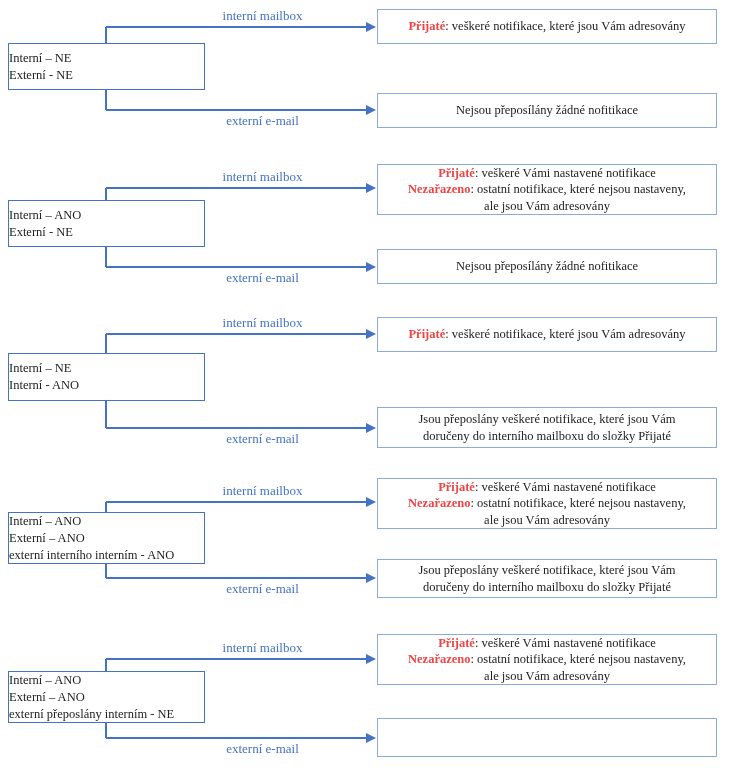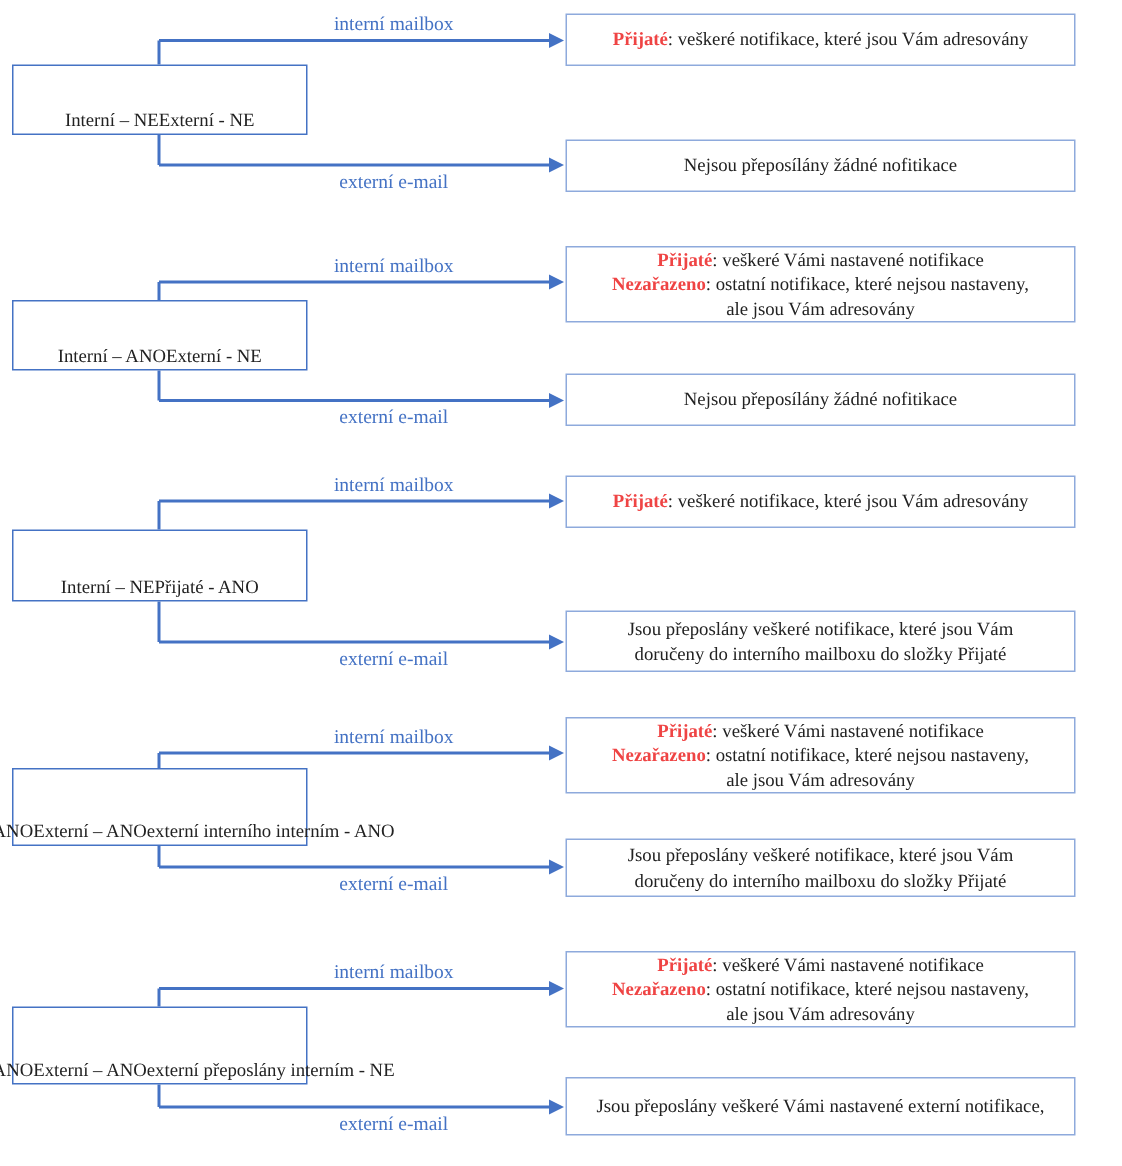--- a/index.html
+++ b/index.html
@@ -4,21 +4,21 @@
 <style>
   html,body{margin:0;padding:0;background:#ffffff;}
   .canvas{
     position:relative;width:748px;height:777px;background:#ffffff;overflow:hidden;
     font-family:Liberation Serif, serif;color:#222222;
   }
   
   .lbox{
     position:absolute;left:8px;width:197px;box-sizing:border-box;
     background:#ffffff;border:1px solid #4472C4;z-index:2;
-    display:flex;flex-direction:row;justify-content:center;align-items:flex-end;
+    display:flex;flex-direction:column;justify-content:center;align-items:flex-start;
     font-size:12.5px;line-height:17px;text-align:center;white-space:nowrap;
   }
   
   .rbox{
     position:absolute;left:377px;width:340px;box-sizing:border-box;
     background:#ffffff;border:1px solid #8EAADC;z-index:2;
     display:flex;flex-direction:column;justify-content:center;align-items:center;
     font-size:12.5px;line-height:16.5px;text-align:center;white-space:nowrap;
   }
   .rline b{font-weight:bold;color:#ef4444;}
@@ -80,21 +80,21 @@
 
   <div class="vline" style="top:334px;height:94px"></div>
   <div class="hline" style="top:333px"></div>
   <div class="ahead" style="top:329px"></div>
   <div class="alabel" style="top:315px">interní mailbox</div>
   <div class="hline" style="top:427px"></div>
   <div class="ahead" style="top:423px"></div>
   <div class="alabel" style="top:431px">externí e-mail</div>
   <div class="lbox" style="top:353px;height:48px">
     <div>Interní – NE</div>
-    <div>Přijaté - ANO</div>
+    <div>Interní - ANO</div>
   </div>
   <div class="rbox" style="top:317px;height:35px">
     <div class="rline"><b>Přijaté</b><span>: veškeré notifikace, které jsou Vám adresovány</span></div>
   </div>
   <div class="rbox" style="top:407px;height:41px">
     <div class="rline"><span>Jsou přeposlány veškeré notifikace, které jsou Vám</span></div>
     <div class="rline"><span>doručeny do interního mailboxu do složky Přijaté</span></div>
   </div>
 
   <div class="vline" style="top:502px;height:76px"></div>
@@ -130,16 +130,15 @@
     <div>Interní – ANO</div>
     <div>Externí – ANO</div>
     <div>externí přeposlány interním - NE</div>
   </div>
   <div class="rbox" style="top:634px;height:51px">
     <div class="rline"><b>Přijaté</b><span>: veškeré Vámi nastavené notifikace</span></div>
     <div class="rline"><b>Nezařazeno</b><span>: ostatní notifikace, které nejsou nastaveny,</span></div>
     <div class="rline"><span>ale jsou Vám adresovány</span></div>
   </div>
   <div class="rbox" style="top:718px;height:39px">
-    <div class="rline"><span>Jsou přeposlány veškeré Vámi nastavené externí notifikace,</span></div>
   </div>
 
 </div>
 
 </body></html>

